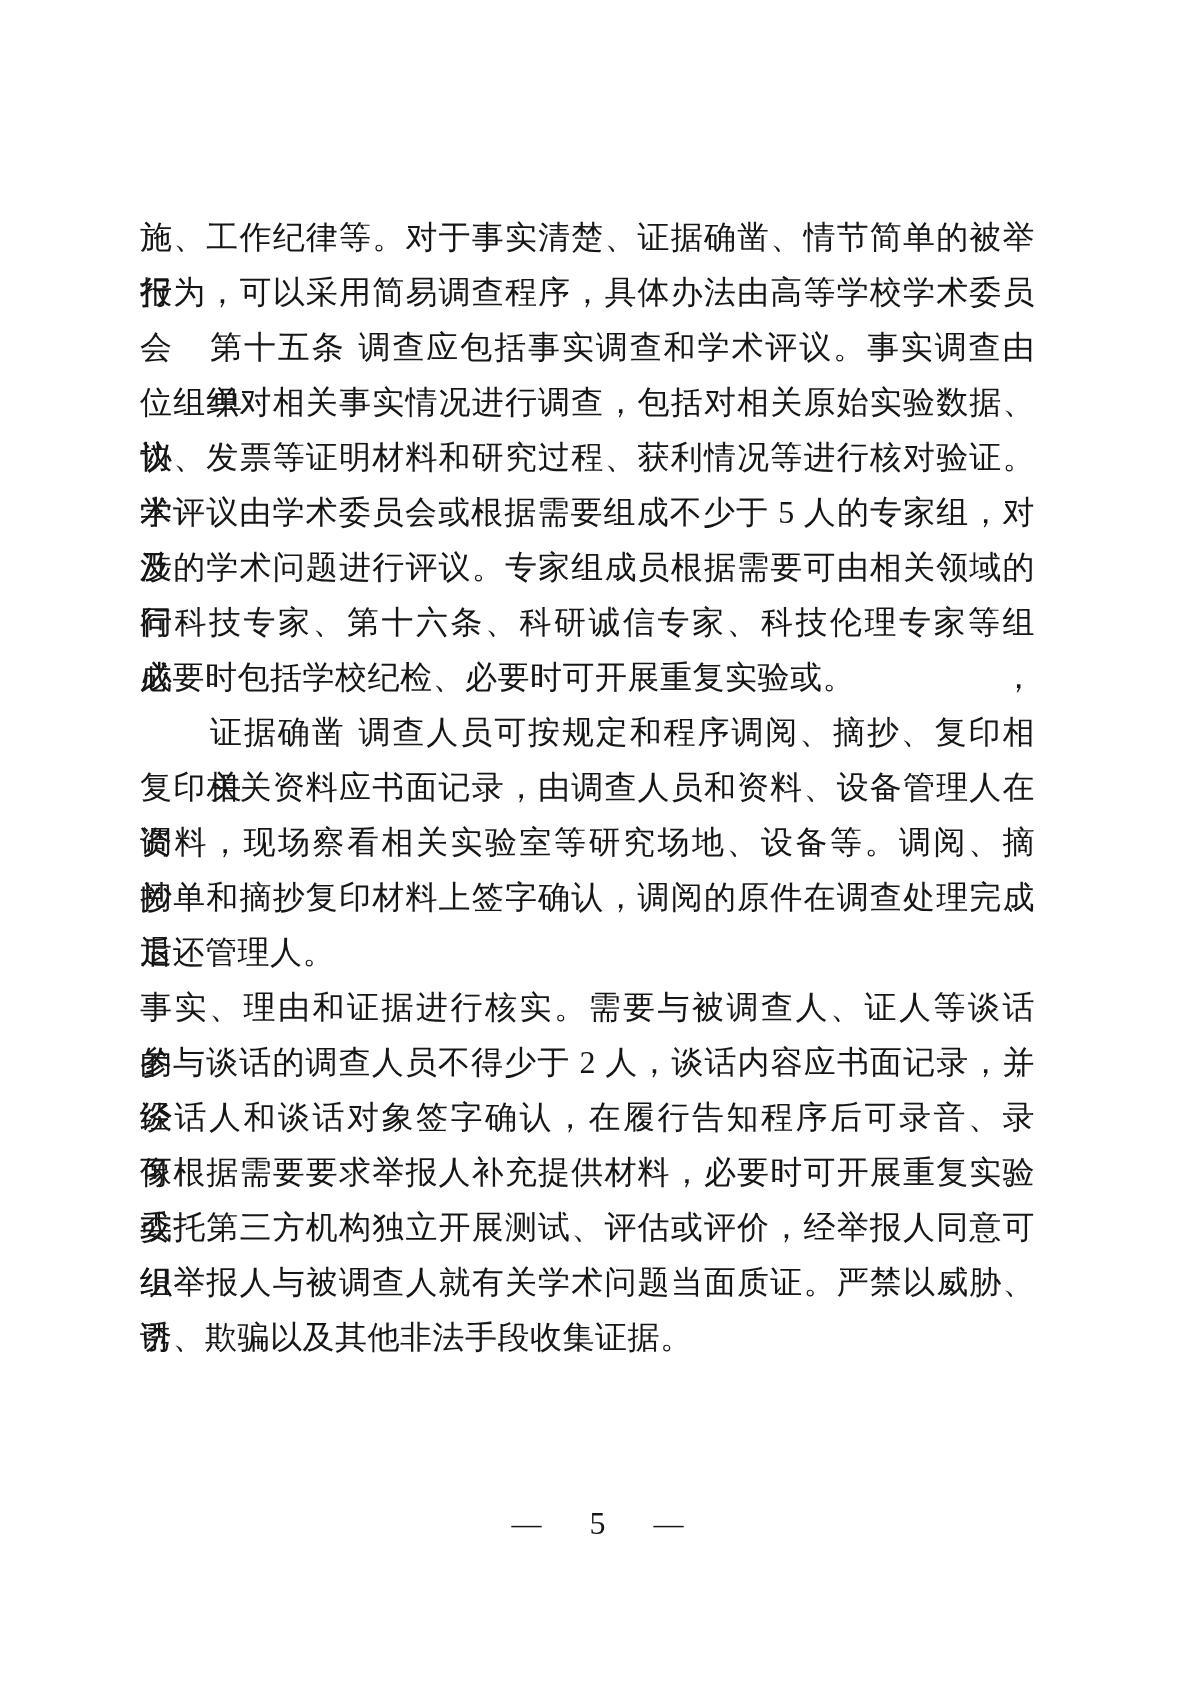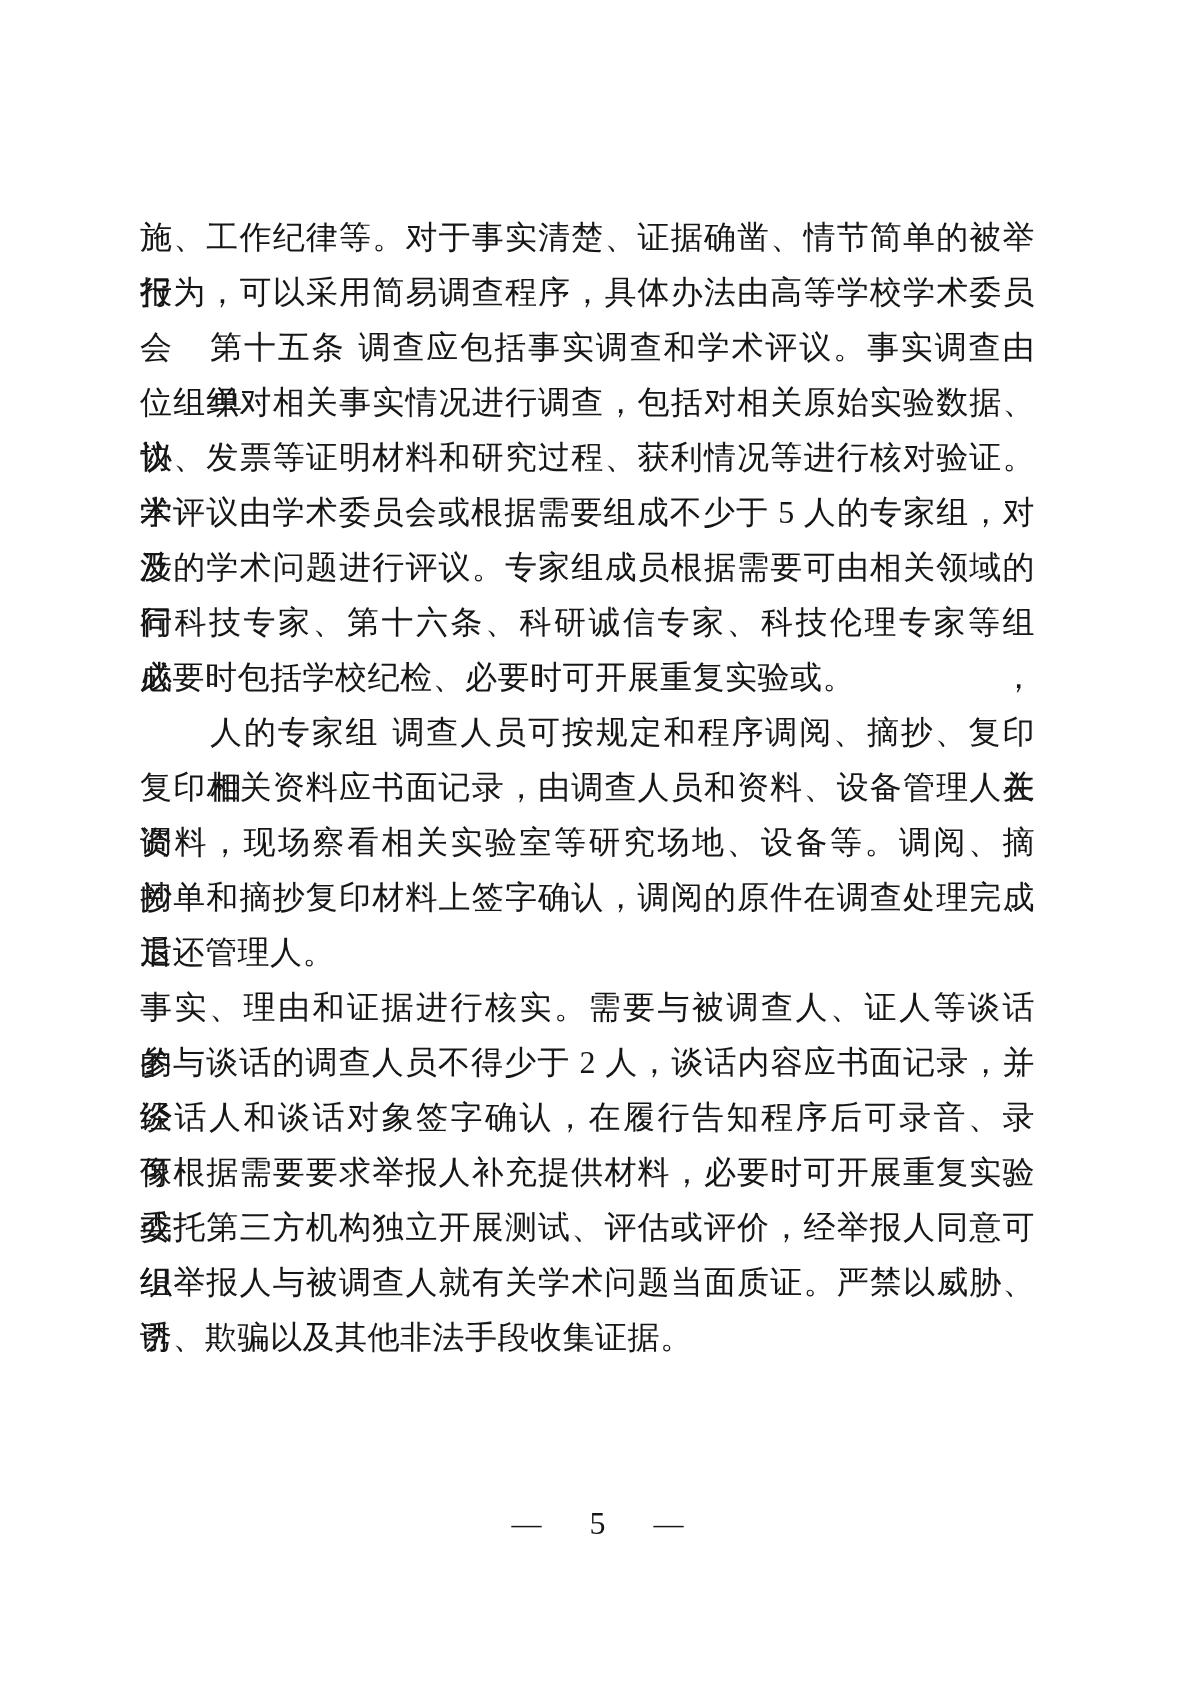--- a/index.html
+++ b/index.html
@@ -68,21 +68,21 @@
   <div class="text-block">
       <div class="line fill"><span>施、工作纪律等。对于事实清楚、证据确凿、情节简单的被举报</span></div>
       <div class="line fill"><span>行为，可以采用简易调查程序，具体办法由高等学校学术委员会</span></div>
       <div class="line indent fill"><span class="bold">第十五条</span><span>调查应包括事实调查和学术评议。事实调查由单</span></div>
       <div class="line fill"><span>位组织对相关事实情况进行调查，包括对相关原始实验数据、协</span></div>
       <div class="line fill"><span>议、发票等证明材料和研究过程、获利情况等进行核对验证。学</span></div>
       <div class="line fill"><span>术评议由学术委员会或根据需要组成不少于 5 人的专家组，对涉</span></div>
       <div class="line fill"><span>及的学术问题进行评议。专家组成员根据需要可由相关领域的同</span></div>
       <div class="line fill"><span>行科技专家、第十六条、科研诚信专家、科技伦理专家等组成，</span></div>
       <div class="line"><span>必要时包括学校纪检、必要时可开展重复实验或。</span></div>
-      <div class="line indent fill"><span class="bold">人的专家组</span><span>调查人员可按规定和程序调阅、摘抄、复印相关</span></div>
+      <div class="line indent fill"><span class="bold">证据确凿</span><span>调查人员可按规定和程序调阅、摘抄、复印相关</span></div>
       <div class="line fill"><span>复印相关资料应书面记录，由调查人员和资料、设备管理人在调</span></div>
       <div class="line fill"><span>资料，现场察看相关实验室等研究场地、设备等。调阅、摘抄、</span></div>
       <div class="line fill"><span>阅单和摘抄复印材料上签字确认，调阅的原件在调查处理完成后</span></div>
       <div class="line"><span>退还管理人。</span></div>
       <div class="line fill"><span>事实、理由和证据进行核实。需要与被调查人、证人等谈话的，</span></div>
       <div class="line fill"><span>参与谈话的调查人员不得少于 2 人，谈话内容应书面记录，并经</span></div>
       <div class="line fill"><span>谈话人和谈话对象签字确认，在履行告知程序后可录音、录像。</span></div>
       <div class="line fill"><span>可根据需要要求举报人补充提供材料，必要时可开展重复实验或</span></div>
       <div class="line fill"><span>委托第三方机构独立开展测试、评估或评价，经举报人同意可组</span></div>
       <div class="line fill"><span>织举报人与被调查人就有关学术问题当面质证。严禁以威胁、引</span></div>

